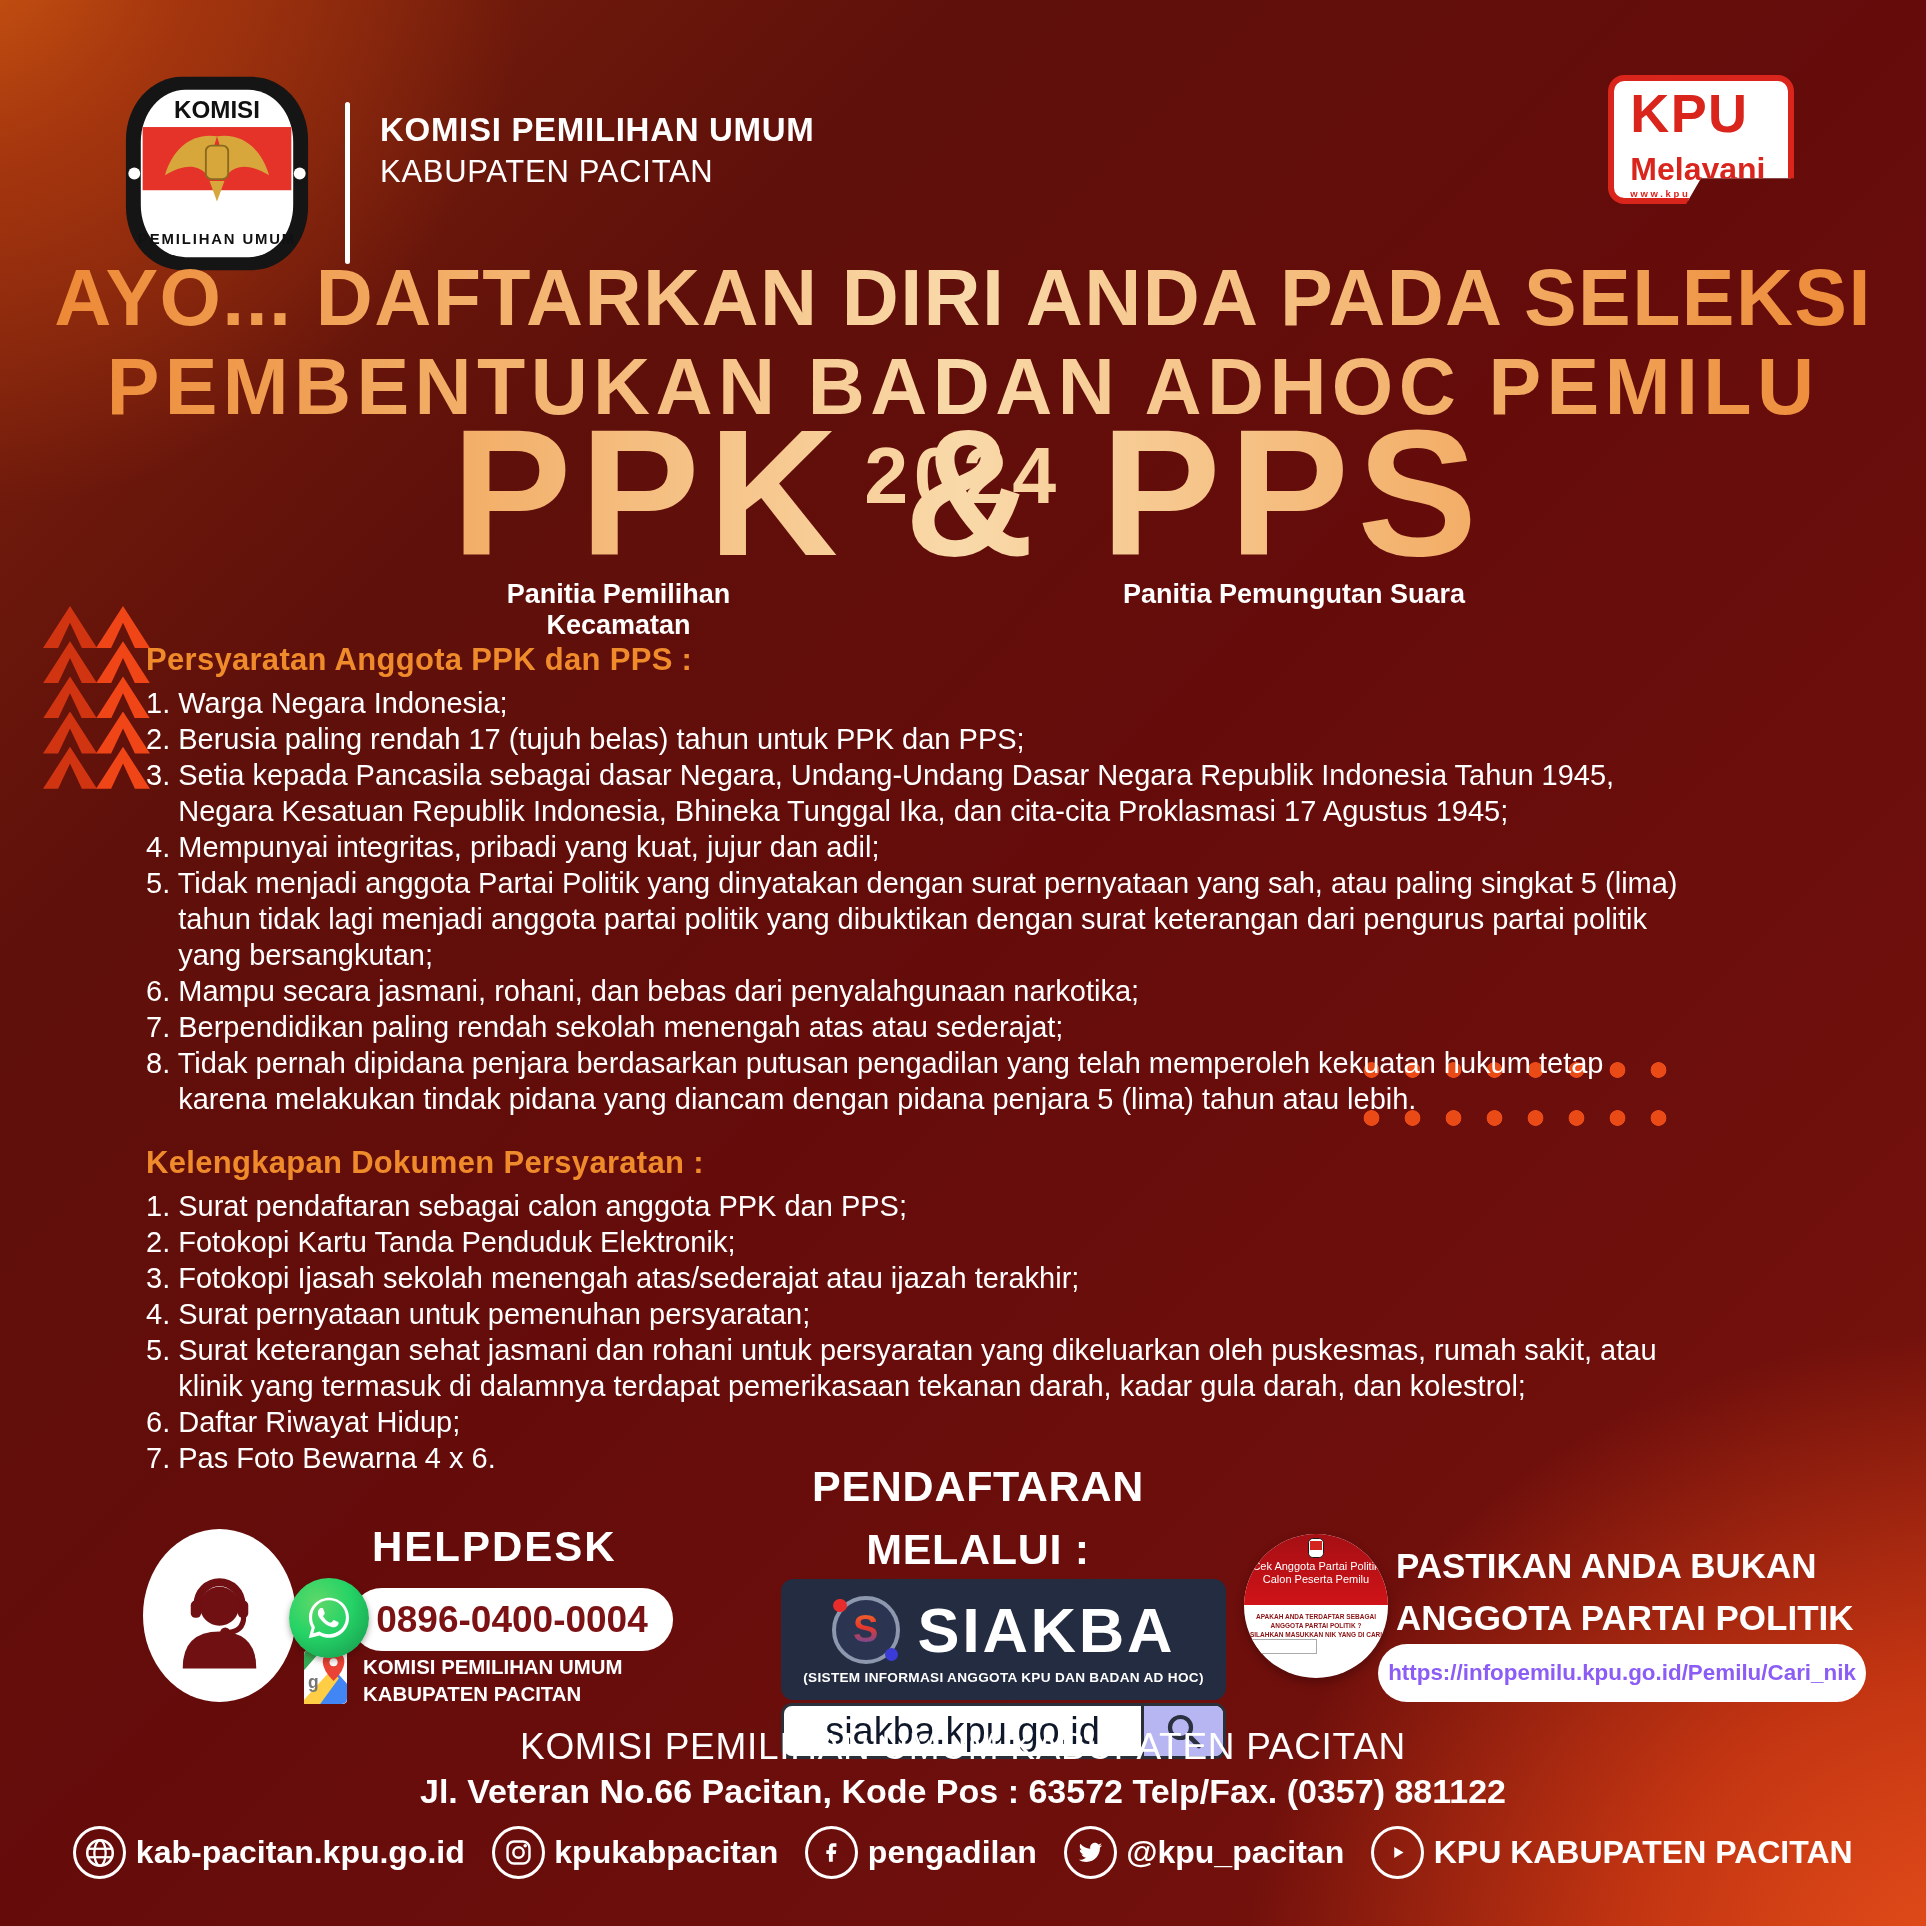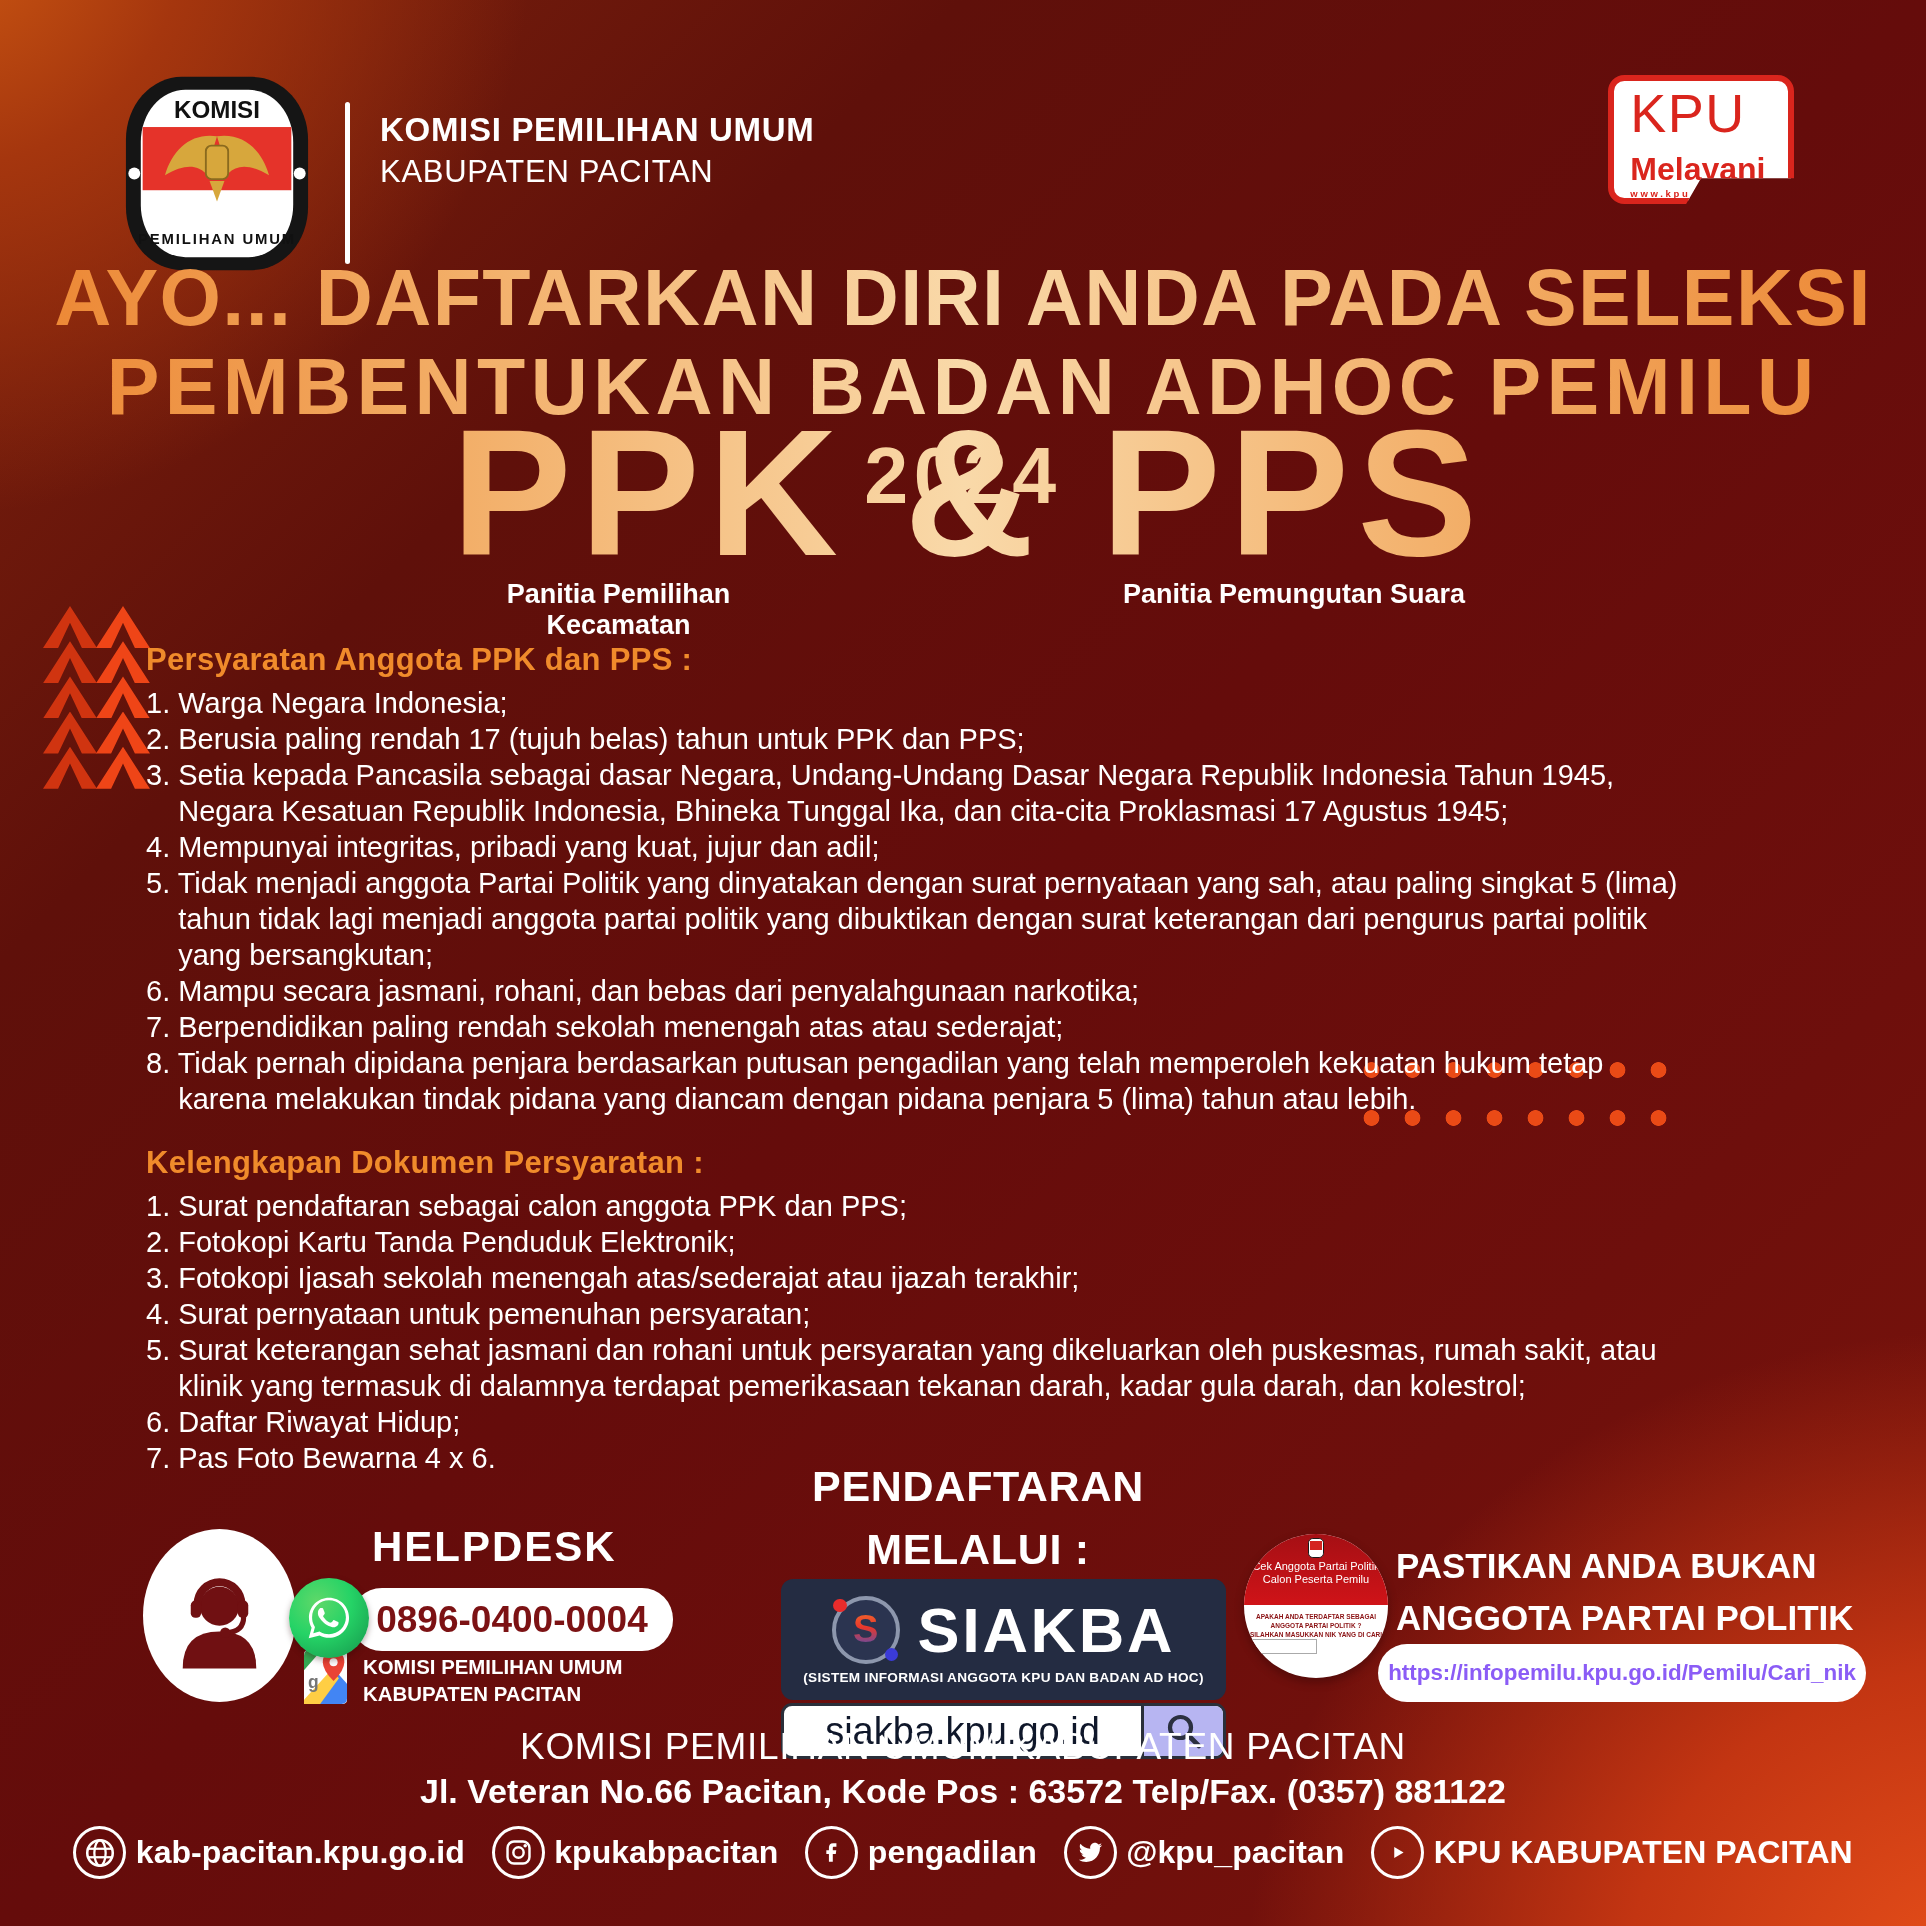--- a/index.html
+++ b/index.html
@@ -14,21 +14,21 @@
     -webkit-background-clip:text;background-clip:text;color:#f2a763;-webkit-text-fill-color:transparent;}
   
   .kpu-logo{left:124px;top:75px;width:186px;height:197px;}
   .header-divider{left:345px;top:102px;width:4.8px;height:162px;background:#fff;border-radius:2.7px;}
   .org-name{left:380px;top:109px;color:#fff;line-height:42px;letter-spacing:0.7px;}
   .org-name .l1{font-size:33px;font-weight:700;}
   .org-name .l2{font-size:31px;font-weight:500;}
   .melayani-badge{left:1608px;top:75px;width:186px;height:129px;background:#fff;
     border:6.8px solid #da251d;border-radius:16.3px;box-sizing:border-box;padding:5.4px 0 0 16.3px;
     clip-path:polygon(0 0,100% 0,100% 80%,50% 80%,42% 100%,0 100%);}
-  .badge-kpu{font-size:54px;font-weight:400;color:#da251d;letter-spacing:1.4px;line-height:54px;}
+  .badge-kpu{font-size:54px;font-weight:700;color:#da251d;letter-spacing:1.4px;line-height:54px;}
   .badge-melayani{font-size:32px;font-weight:800;color:#da251d;line-height:34px;margin-top:12px;}
   .badge-url{font-size:9.5px;font-weight:700;color:#da251d;letter-spacing:2.7px;margin-top:1.4px;}
   
   .headline{left:0;right:0;top:253px;text-align:center;font-weight:800;font-size:79px;line-height:89px;}
   .headline .hl1{letter-spacing:1.4px;}
   .headline .hl2{letter-spacing:5.4px;}
   .hero-big{left:0;right:0;top:408px;text-align:center;font-size:180px;font-weight:800;
     letter-spacing:8.2px;line-height:170px;padding-left:11px;}
   .hero-sub{color:#fff;font-size:27px;font-weight:600;text-align:center;}
   .hero-sub-left{left:435px;top:579px;width:367px;}

